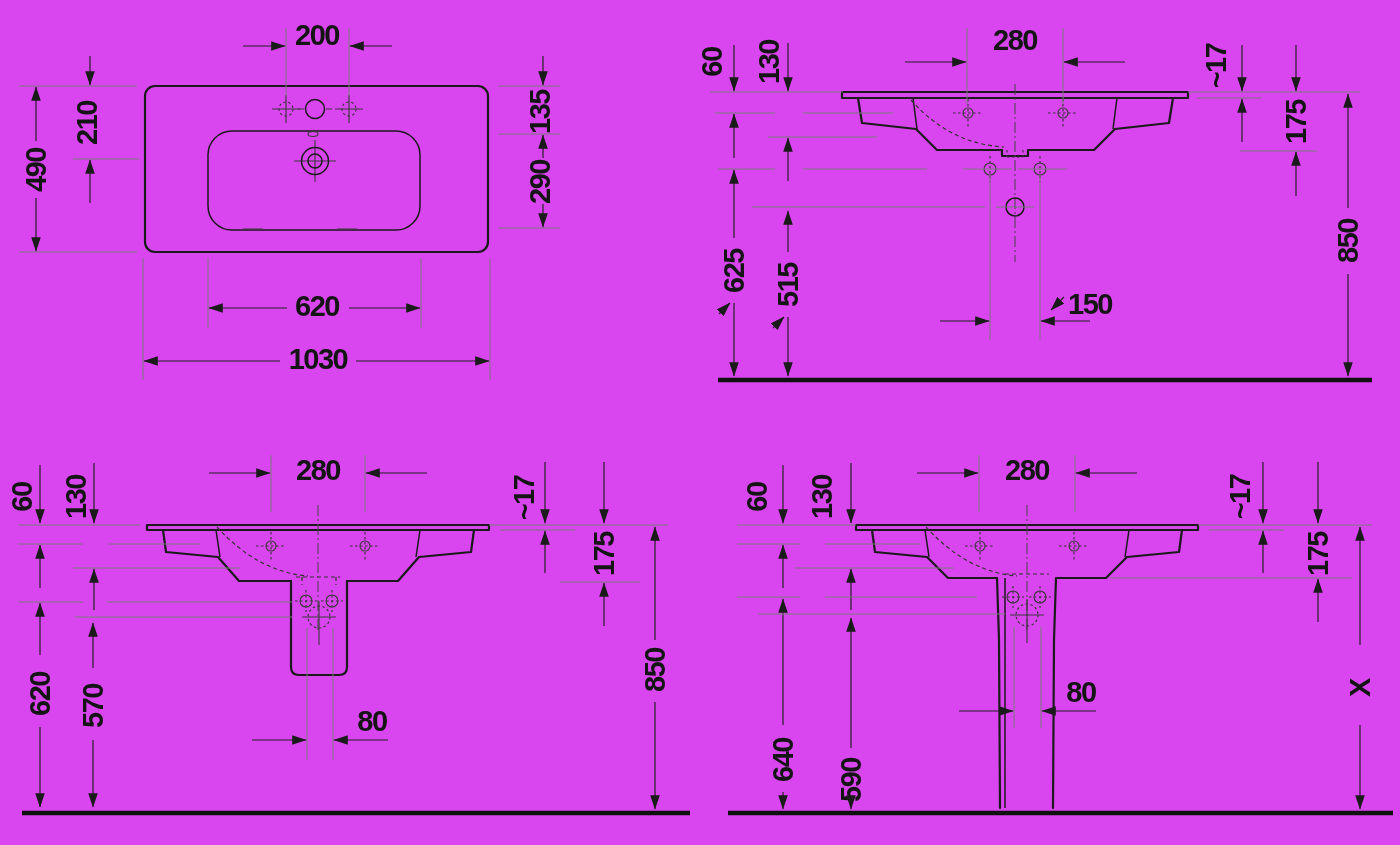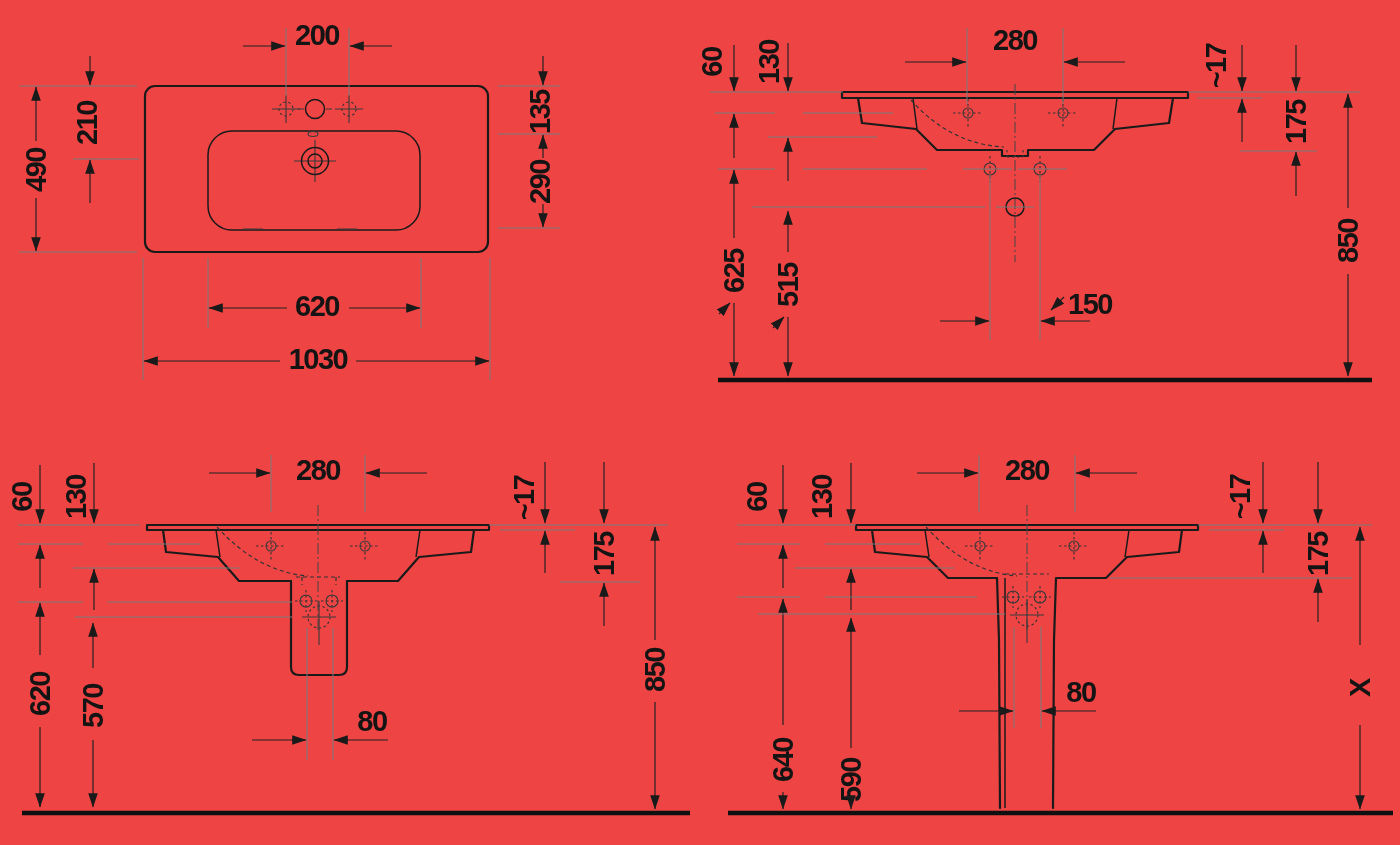--- a/index.html
+++ b/index.html
@@ -1,16 +1,16 @@
 <!DOCTYPE html>
 <html><head>
 <meta charset="utf-8">
 <style>
   html,body{margin:0;padding:0;background:#ffffff;}
-  .stage{position:relative;width:1400px;height:845px;background:#ef4444;overflow:hidden;}
+  .stage{position:relative;width:1400px;height:845px;background:#d946ef;overflow:hidden;}
   svg{display:block;}
   .ol{stroke:#1a1a1a;stroke-width:2.2;fill:none;stroke-linejoin:round;stroke-linecap:round;}
   .ol2{stroke:#1a1a1a;stroke-width:1.5;fill:none;stroke-linejoin:round;}
   .thin{stroke:#3a3a3a;stroke-width:1.1;fill:none;}
   .ext{stroke:#7a7a7a;stroke-width:1;fill:none;}
   .dim{stroke:#222;stroke-width:1.2;fill:none;}
   .dsh{stroke:#333;stroke-width:1.2;fill:none;stroke-dasharray:4 3;}
   .dsh2{stroke:#333;stroke-width:1.1;fill:none;stroke-dasharray:2.5 2.5;}
   .cl{stroke:#444;stroke-width:1;fill:none;stroke-dasharray:11 3 2 3;}
   .floor{stroke:#101010;stroke-width:4.5;fill:none;}

